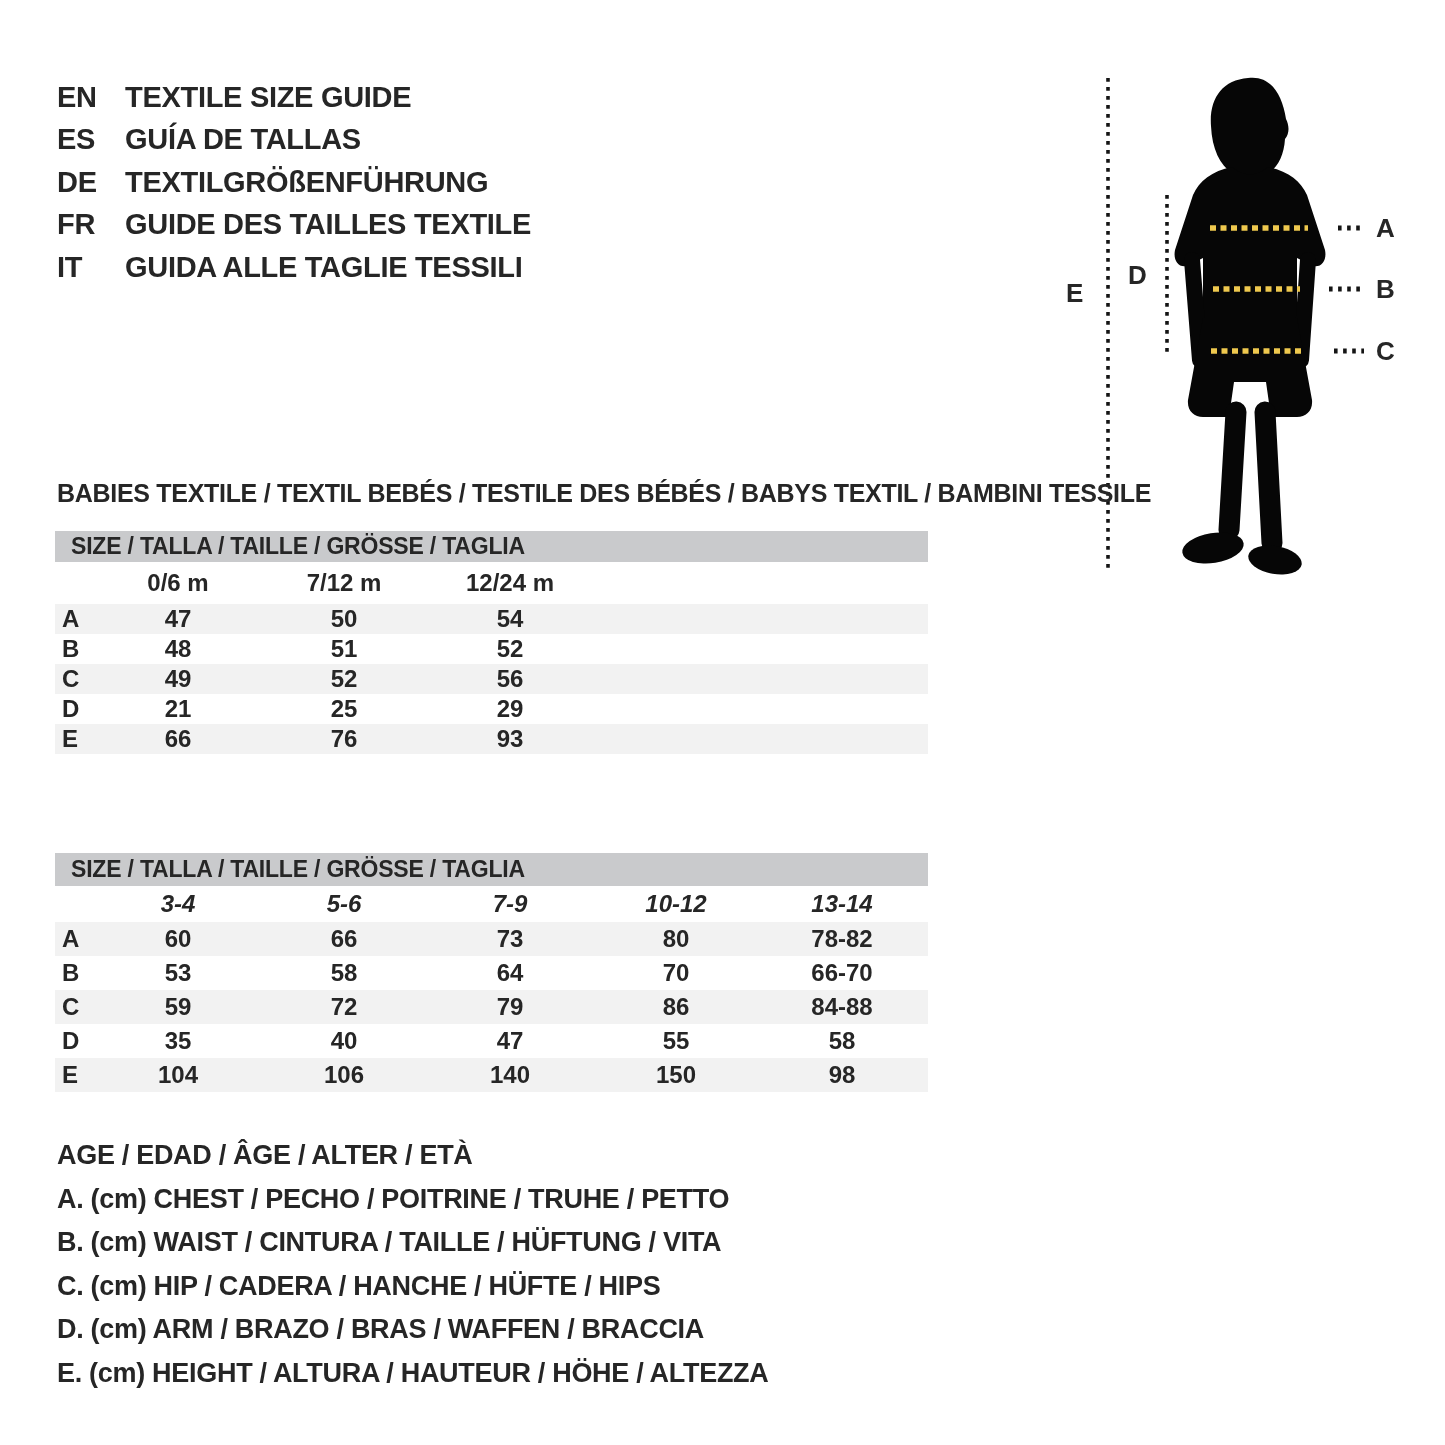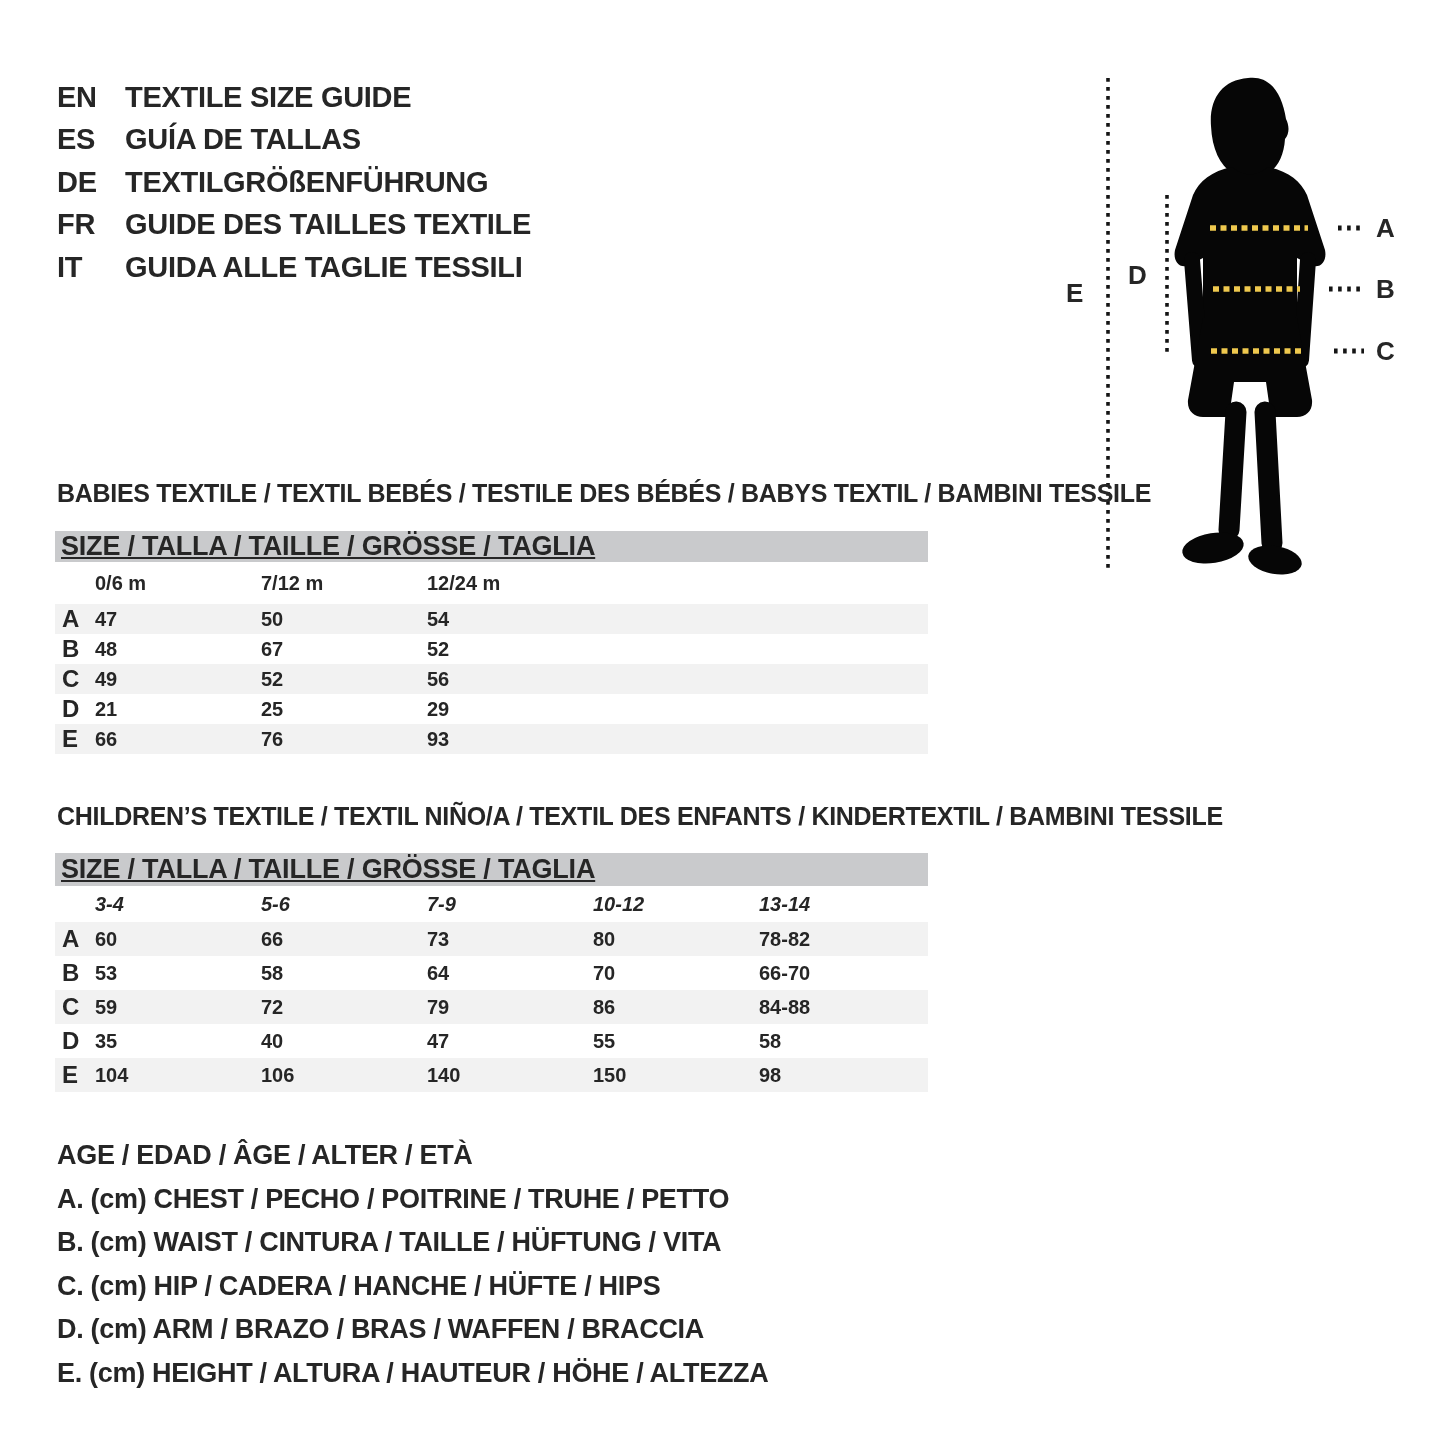--- a/index.html
+++ b/index.html
@@ -23,31 +23,31 @@
   .section-title{position:absolute;left:57px;font-size:25px;font-weight:bold;letter-spacing:-0.3px;white-space:nowrap;font-stretch:condensed;}
   .babies-title{top:479px;}
   .children-title{top:802px;}
   
   .size-table{position:absolute;left:55px;width:873px;}
   .babies-table{top:531px;}
   .children-table{top:853px;}
   .table-bar{background:#c9cacc;display:flex;align-items:center;}
   .babies-table .table-bar{height:31px;}
   .children-table .table-bar{height:33px;}
-  .table-bar span{font-size:27px;font-weight:bold;padding-left:6px;white-space:nowrap;letter-spacing:-0.2px;font-stretch:condensed;text-decoration:underline;}
+  .table-bar span{font-size:23px;font-weight:bold;padding-left:16px;white-space:nowrap;letter-spacing:-0.2px;font-stretch:condensed;}
   .grid-b{display:grid;grid-template-columns:40px 166px 166px 166px 1fr;align-items:center;}
   .grid-c{display:grid;grid-template-columns:40px 166px 166px 166px 166px 166px 1fr;align-items:center;}
   .col-head{font-weight:bold;}
   .babies-table .col-head{height:42px;}
   .children-table .col-head{height:36px;font-style:italic;}
   .t-row{font-weight:bold;}
   .babies-table .t-row{height:30px;}
   .children-table .t-row{height:34px;}
   .t-row.stripe{background:#f2f2f2;}
-  .cell{font-size:20px;font-stretch:condensed;}
+  .cell{font-size:24px;text-align:center;font-stretch:condensed;}
   .row-label{font-size:24px;padding-left:7px;text-align:left;font-stretch:condensed;}
   
   .legend{position:absolute;left:57px;top:1134px;}
   .legend-line{height:43.5px;line-height:43.5px;font-size:27px;font-weight:bold;letter-spacing:-0.3px;white-space:nowrap;font-stretch:condensed;}
 </style>
 </head>
 <body>
 
 <div class="page">
 
@@ -123,21 +123,21 @@
     <div class="grid-b t-row stripe">
       <span class="row-label">A</span>
       <span class="cell">47</span>
       <span class="cell">50</span>
       <span class="cell">54</span>
       <span></span>
     </div>
     <div class="grid-b t-row">
       <span class="row-label">B</span>
       <span class="cell">48</span>
-      <span class="cell">67</span>
+      <span class="cell">51</span>
       <span class="cell">52</span>
       <span></span>
     </div>
     <div class="grid-b t-row stripe">
       <span class="row-label">C</span>
       <span class="cell">49</span>
       <span class="cell">52</span>
       <span class="cell">56</span>
       <span></span>
     </div>
@@ -150,21 +150,20 @@
     </div>
     <div class="grid-b t-row stripe">
       <span class="row-label">E</span>
       <span class="cell">66</span>
       <span class="cell">76</span>
       <span class="cell">93</span>
       <span></span>
     </div>
   </div>
 
-  <div class="section-title children-title">CHILDREN’S TEXTILE / TEXTIL NIÑO/A / TEXTIL DES ENFANTS / KINDERTEXTIL / BAMBINI TESSILE</div>
 
   <div class="size-table children-table">
     <div class="table-bar">
       <span>SIZE / TALLA / TAILLE / GRÖSSE / TAGLIA</span>
     </div>
     <div class="grid-c col-head">
       <span class="row-label"></span>
       <span class="cell">3-4</span>
       <span class="cell">5-6</span>
       <span class="cell">7-9</span>

